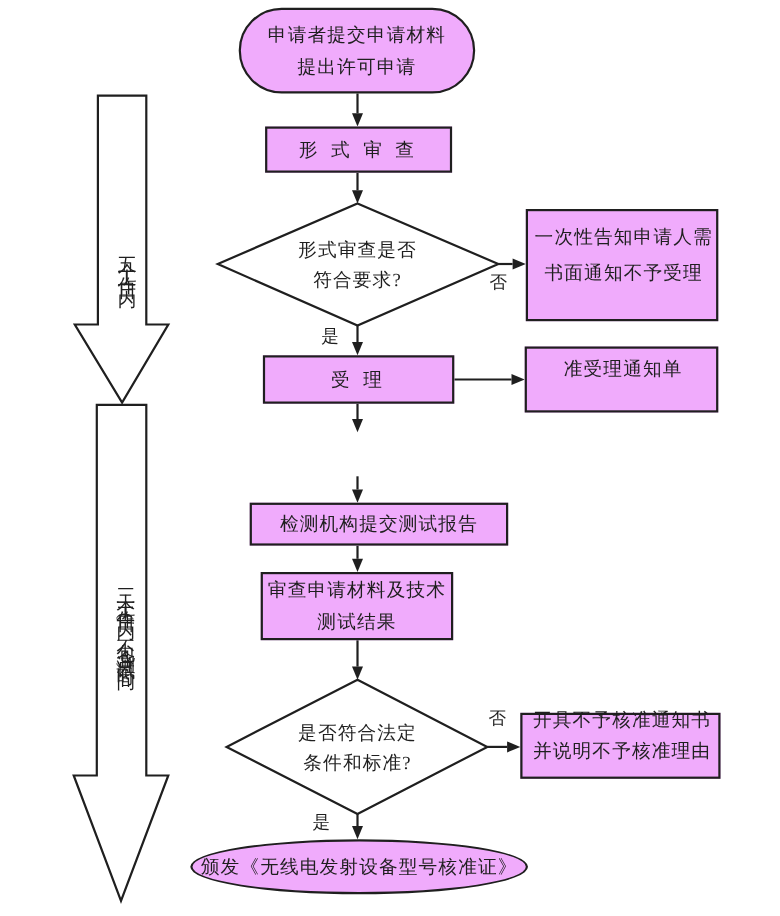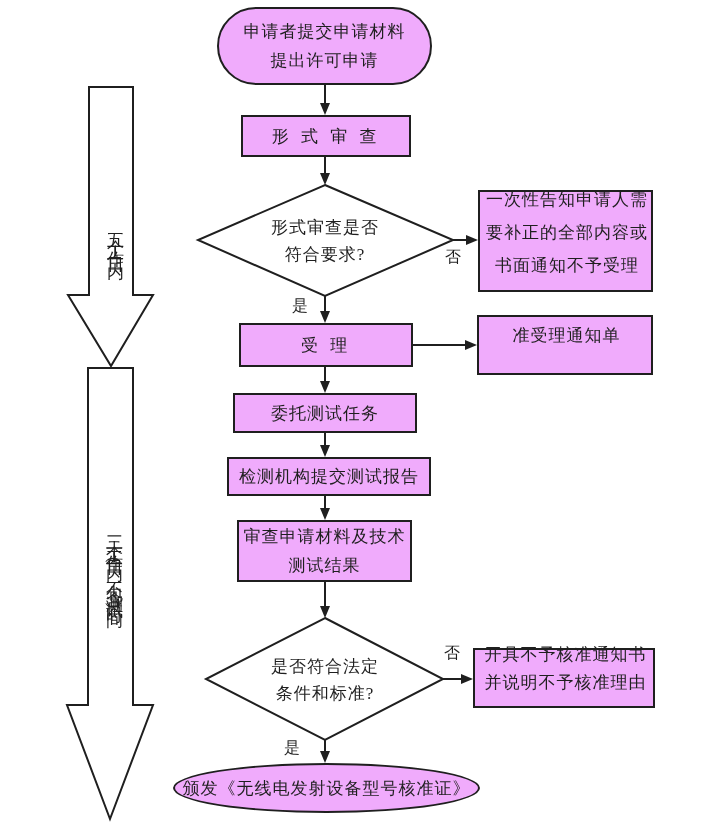--- a/index.html
+++ b/index.html
@@ -124,37 +124,33 @@
     <div>形 式 审 查</div>
   </div>
 
   <div class="node plain" style="left:245px; top:213px; width:160px; height:56px; line-height:27px;">
     <div>形式审查是否</div>
     <div>符合要求?</div>
   </div>
 
   <div class="node sidebox" style="left:478px; top:190px; width:175px; height:102px; line-height:33px;">
     <div>一次性告知申请人需</div>
-    <div>要补正的全部内容或</div>
     <div>书面通知不予受理</div>
   </div>
 
   <div class="node" style="left:239px; top:323px; width:174px; height:44px; letter-spacing:4px;">
     <div>受 理</div>
   </div>
 
   <div class="node sidebox" style="left:477px; top:315px; width:176px; height:60px; line-height:28px;">
     <div>准受理通知单</div>
   </div>
 
-  <div class="node" style="left:233px; top:393px; width:184px; height:40px;">
-    <div>委托测试任务</div>
-  </div>
 
-  <div class="node" style="left:227px; top:457px; width:204px; height:39px;">
+  <div class="node" style="left:227px; top:457px; width:235px; height:39px;">
     <div>检测机构提交测试报告</div>
   </div>
 
   <div class="node" style="left:237px; top:520px; width:175px; height:62px;">
     <div>审查申请材料及技术</div>
     <div>测试结果</div>
   </div>
 
   <div class="node plain" style="left:245px; top:652px; width:160px; height:56px; line-height:27px;">
     <div>是否符合法定</div>

